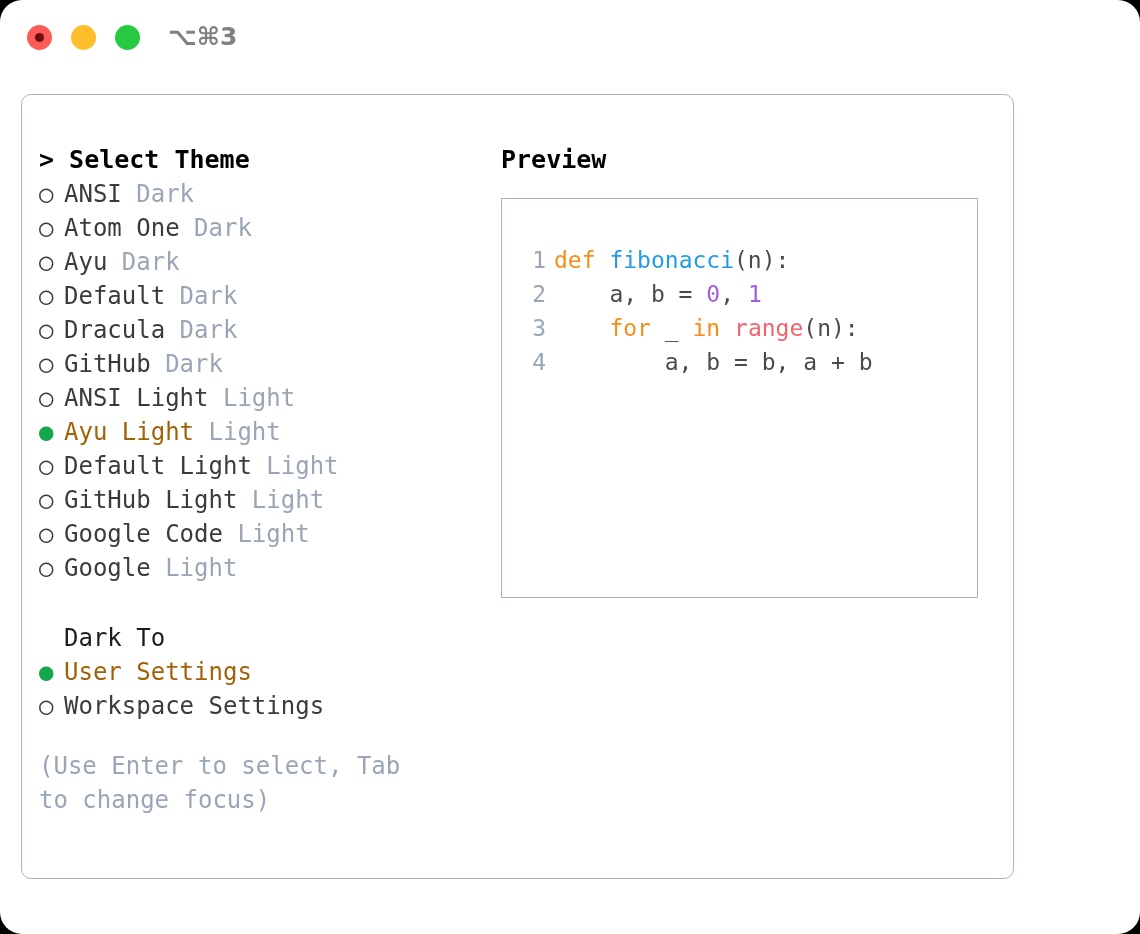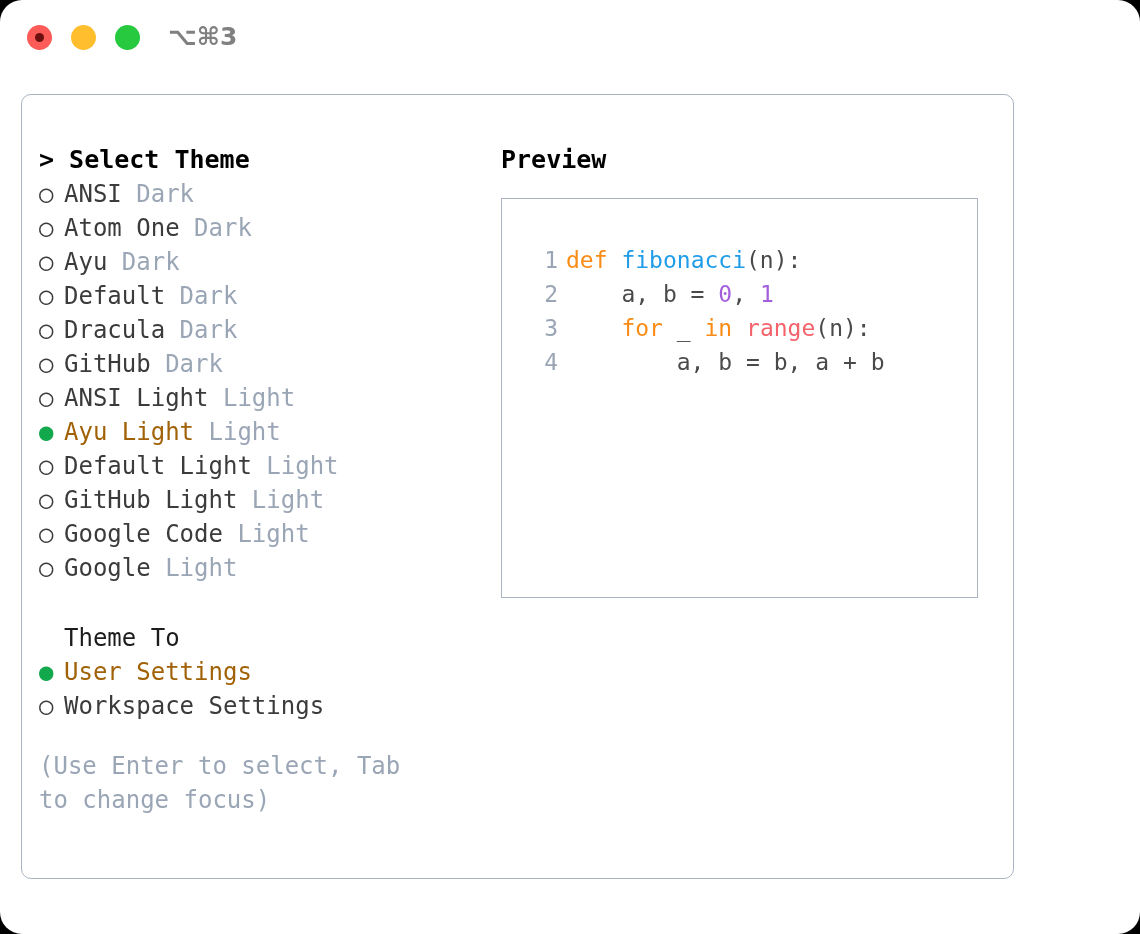--- a/index.html
+++ b/index.html
@@ -137,21 +137,21 @@
     line-height: 34px;
     white-space: pre;
   }
   .preview-box {
     margin-top: 21px;
     width: 477px;
     height: 400px;
     border: 1.5px solid #aab4c2;
     box-sizing: border-box;
     background: #ffffff;
-    padding: 44px 0 0 30px;
+    padding: 44px 0 0 18px;
   }
   .code-line {
     font-size: 23px;
     line-height: 34px;
     white-space: pre;
     color: #3b3b3b;
   }
   .ln {
     display: inline-block;
     width: 26px;
@@ -198,21 +198,21 @@
             <div class="row"><span class="bullet">○</span><span class="label">ANSI Light</span><span> </span><span class="variant">Light</span></div>
             <div class="row selected"><span class="bullet">●</span><span class="label">Ayu Light</span><span> </span><span class="variant">Light</span></div>
             <div class="row"><span class="bullet">○</span><span class="label">Default Light</span><span> </span><span class="variant">Light</span></div>
             <div class="row"><span class="bullet">○</span><span class="label">GitHub Light</span><span> </span><span class="variant">Light</span></div>
             <div class="row"><span class="bullet">○</span><span class="label">Google Code</span><span> </span><span class="variant">Light</span></div>
             <div class="row"><span class="bullet">○</span><span class="label">Google</span><span> </span><span class="variant">Light</span></div>
           </div>
 
         <div class="section-gap"></div>
 
-        <div class="apply-heading">Theme To</div>
+        <div class="apply-heading">Dark To</div>
         <div id="apply-list">
             <div class="row selected"><span class="bullet">●</span><span class="label">User Settings</span></div>
             <div class="row"><span class="bullet">○</span><span class="label">Workspace Settings</span></div>
           </div>
 
         <div class="hint">(Use Enter to select, Tab to change focus)</div>
       </div>
 
       <div class="col-right">
         <div class="preview-title">Preview</div>

